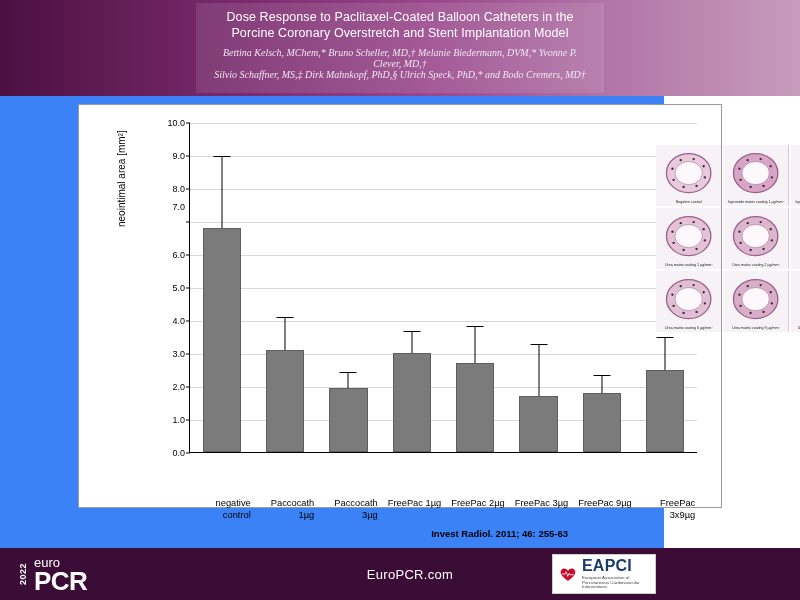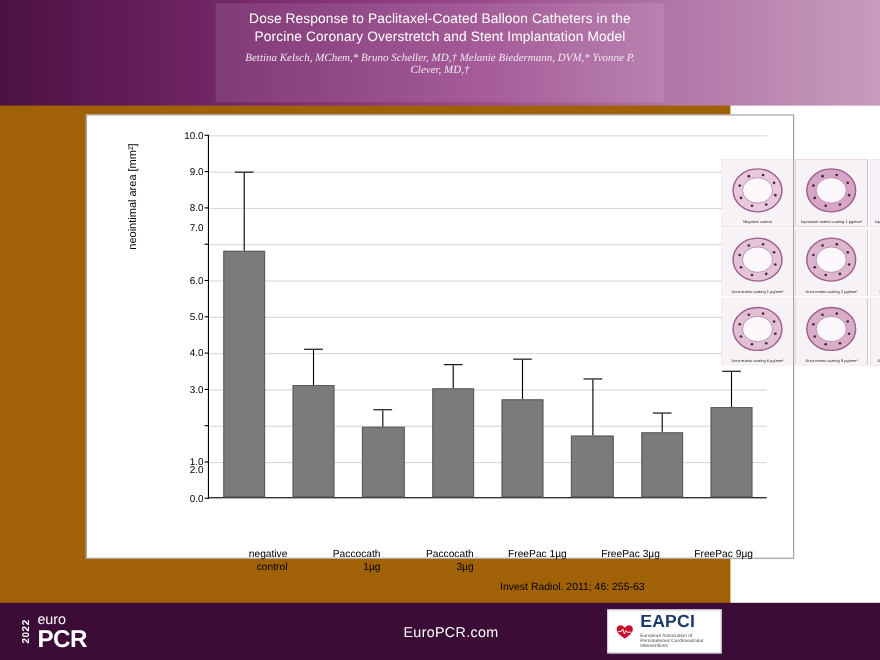--- a/index.html
+++ b/index.html
@@ -2,21 +2,21 @@
 <html><head>
 <meta charset="utf-8">
 <style>
   * { box-sizing: border-box; margin: 0; padding: 0; }
   html, body {
     width: 800px; height: 600px;
     font-family: "Liberation Sans", sans-serif;
     background: #ffffff;
     overflow: hidden;
   }
-  .slide { position: relative; width: 664px; height: 600px; background: #a16207; }
+  .slide { position: relative; width: 664px; height: 600px; background: #3b82f6; }
 
   
   .header {
     position: absolute; left: 0; top: 0; width: 800px; height: 96px;
     background: linear-gradient(90deg, #4b1042 0%, #7a2b6d 30%, #9b4a8d 55%, #b073a6 75%, #c79cbc 100%);
   }
   .title-card {
     position: absolute; left: 196px; top: 3px; width: 408px; height: 90px;
     background: rgba(255,255,255,0.10);
     display: flex; flex-direction: column; align-items: center; justify-content: flex-start;
@@ -97,40 +97,40 @@
     position: absolute; left: 0; top: 0; width: 100%; height: 100%;
   }
   .histo-cap {
     position: absolute; left: 0; bottom: 1px; width: 100%;
     font-size: 3.6px; text-align: center; color: #222; line-height: 5px;
     font-family: "Liberation Sans", sans-serif;
   }
 
   
   .citation {
-    position: absolute; right: 78px; top: 528px;
-    font-size: 9.5px; font-weight: normal; color: #000;
+    position: absolute; right: 96px; top: 528px;
+    font-size: 9.5px; font-weight: bold; color: #000;
   }
 
   
   .footer {
     position: absolute; left: 0; top: 548px; width: 800px; height: 52px;
     background: #3b0d36;
   }
   .footer-logo {
     position: absolute; left: 8px; top: 552px; width: 96px; height: 44px;
     color: #fff; display: flex; align-items: center;
   }
   .year {
     font-size: 9px; font-weight: bold; color: #ffffff; letter-spacing: .5px;
     transform: rotate(-90deg); transform-origin: center;
     width: 30px; text-align: center; margin-right: -4px;
   }
   .euro { font-size: 13px; color: #ffffff; line-height: 13px; font-weight: 500; }
-  .pcr { font-size: 22px; color: #ffffff; line-height: 24px; font-weight: bold; letter-spacing: -.5px; }
+  .pcr { font-size: 26px; color: #ffffff; line-height: 24px; font-weight: bold; letter-spacing: -.5px; }
   .footer-center {
     position: absolute; left: 0; top: 548px; width: 800px; height: 52px;
     display: flex; align-items: center; justify-content: center;
     color: #ffffff; font-size: 13px; letter-spacing: .3px; padding-left: 20px;
   }
   .eapci {
     position: absolute; right: 8px; top: 554px; width: 104px; height: 40px;
     background: #ffffff; border: 1px solid #cfcfcf;
     display: flex; align-items: center; gap: 5px; padding: 0 6px;
   }
@@ -142,33 +142,34 @@
 </head>
 <body>
 
 <div class="slide">
 
   <div class="header">
     <div class="title-card">
       <div class="title-line">Dose Response to Paclitaxel-Coated Balloon Catheters in the</div>
       <div class="title-line">Porcine Coronary Overstretch and Stent Implantation Model</div>
       <div class="authors">Bettina Kelsch, MChem,* Bruno Scheller, MD,† Melanie Biedermann, DVM,* Yvonne P. Clever, MD,†</div>
+      <div class="authors" style="margin-top:0">Silvio Schaffner, MS,‡ Dirk Mahnkopf, PhD,§ Ulrich Speck, PhD,* and Bodo Cremers, MD†</div>
     </div>
   </div>
 
   <div class="panel">
     <div class="plot" id="plot">
       <div class="ylabel">neointimal area [mm²]</div>
       <div id="yticks">
           <div class="ytick" style="top: 330px;">0.0</div>
           <div class="ytick-mark" style="top: 330px;"></div>
           <div class="ytick" style="top: 297px;">1.0</div>
           <div class="ytick-mark" style="top: 297px;"></div>
           <div class="gridline" style="top: 297px;"></div>
-          <div class="ytick" style="top: 264px; margin-top: 40px;">2.0</div>
+          <div class="ytick" style="top: 264px;">2.0</div>
           <div class="ytick-mark" style="top: 264px;"></div>
           <div class="gridline" style="top: 264px;"></div>
           <div class="ytick" style="top: 231px;">3.0</div>
           <div class="ytick-mark" style="top: 231px;"></div>
           <div class="gridline" style="top: 231px;"></div>
           <div class="ytick" style="top: 198px;">4.0</div>
           <div class="ytick-mark" style="top: 198px;"></div>
           <div class="gridline" style="top: 198px;"></div>
           <div class="ytick" style="top: 165px;">5.0</div>
           <div class="ytick-mark" style="top: 165px;"></div>
@@ -389,24 +390,31 @@
           <div>1µg</div>
         </div>
         <div class="xlabel">
           <div>Paccocath</div>
           <div>3µg</div>
         </div>
         <div class="xlabel">
           <div>FreePac 1µg</div>
         </div>
         <div class="xlabel">
+          <div>FreePac 2µg</div>
+        </div>
+        <div class="xlabel">
           <div>FreePac 3µg</div>
         </div>
         <div class="xlabel">
           <div>FreePac 9µg</div>
+        </div>
+        <div class="xlabel">
+          <div>FreePac</div>
+          <div>3x9µg</div>
         </div>
       </div>
   </div>
 
   <div class="citation">Invest Radiol. 2011; 46: 255-63</div>
 
   <div class="footer"></div>
   <div class="footer-logo">
     <div class="year">2022</div>
     <div>

